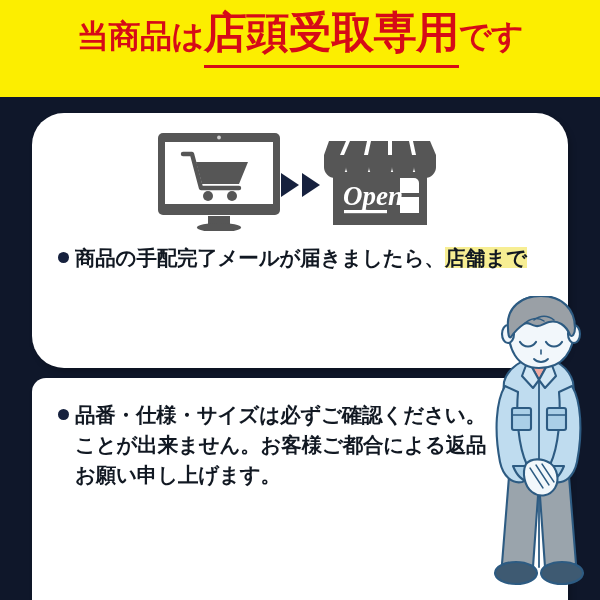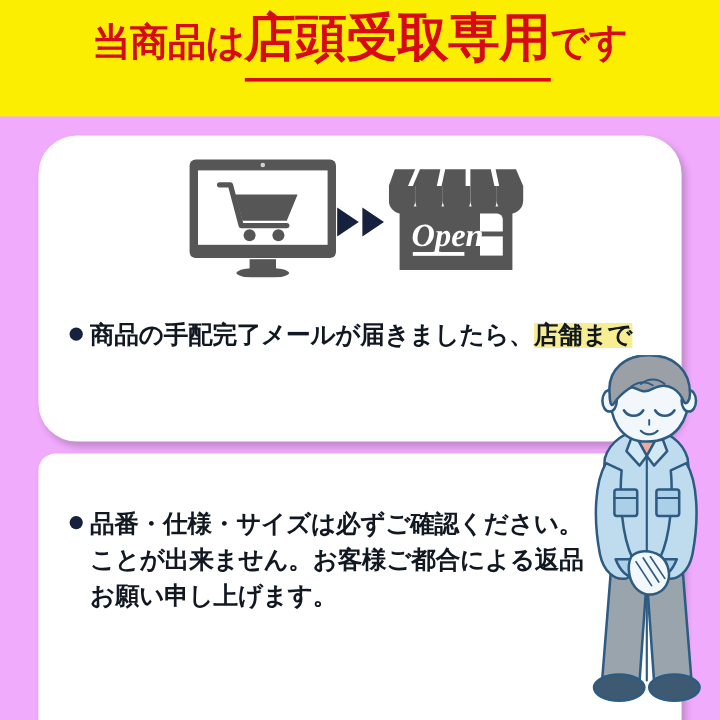--- a/index.html
+++ b/index.html
@@ -10,21 +10,21 @@
     width: 600px;
     height: 600px;
     overflow: hidden;
     font-family: "Liberation Sans", "DejaVu Sans", sans-serif;
     background: #ffffff;
   }
   #stage {
     position: relative;
     width: 600px;
     height: 600px;
-    background: #f0abfc;
+    background: #0f172a;
     overflow: hidden;
   }
 
   
   #header-band {
     position: absolute;
     left: 0; top: 0;
     width: 600px;
     height: 97px;
     background: #FCEE00;
@@ -99,21 +99,20 @@
 
   
   .body-text {
     position: absolute;
     font-weight: bold;
     color: #111822;
     font-size: 20.5px;
     line-height: 30px;
     letter-spacing: -0.2px;
     white-space: nowrap;
-    margin-top: 22px;
   }
   #text-one {
     left: 26px;
     top: 130px;
   }
   #text-two {
     left: 26px;
     top: 22px;
   }
   .bullet {

